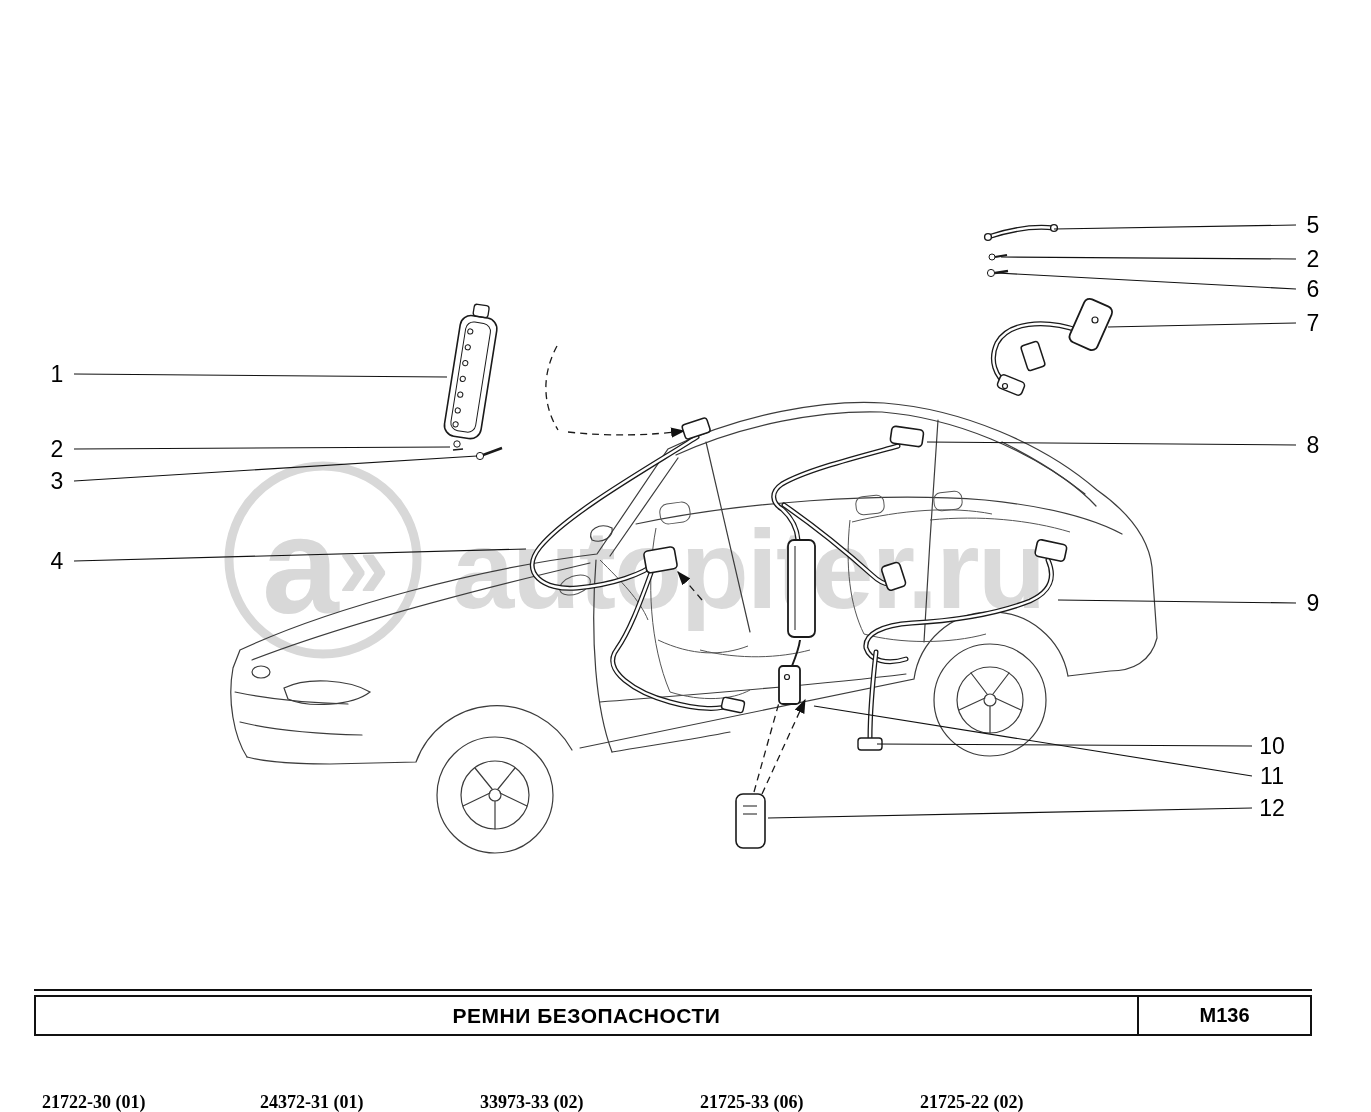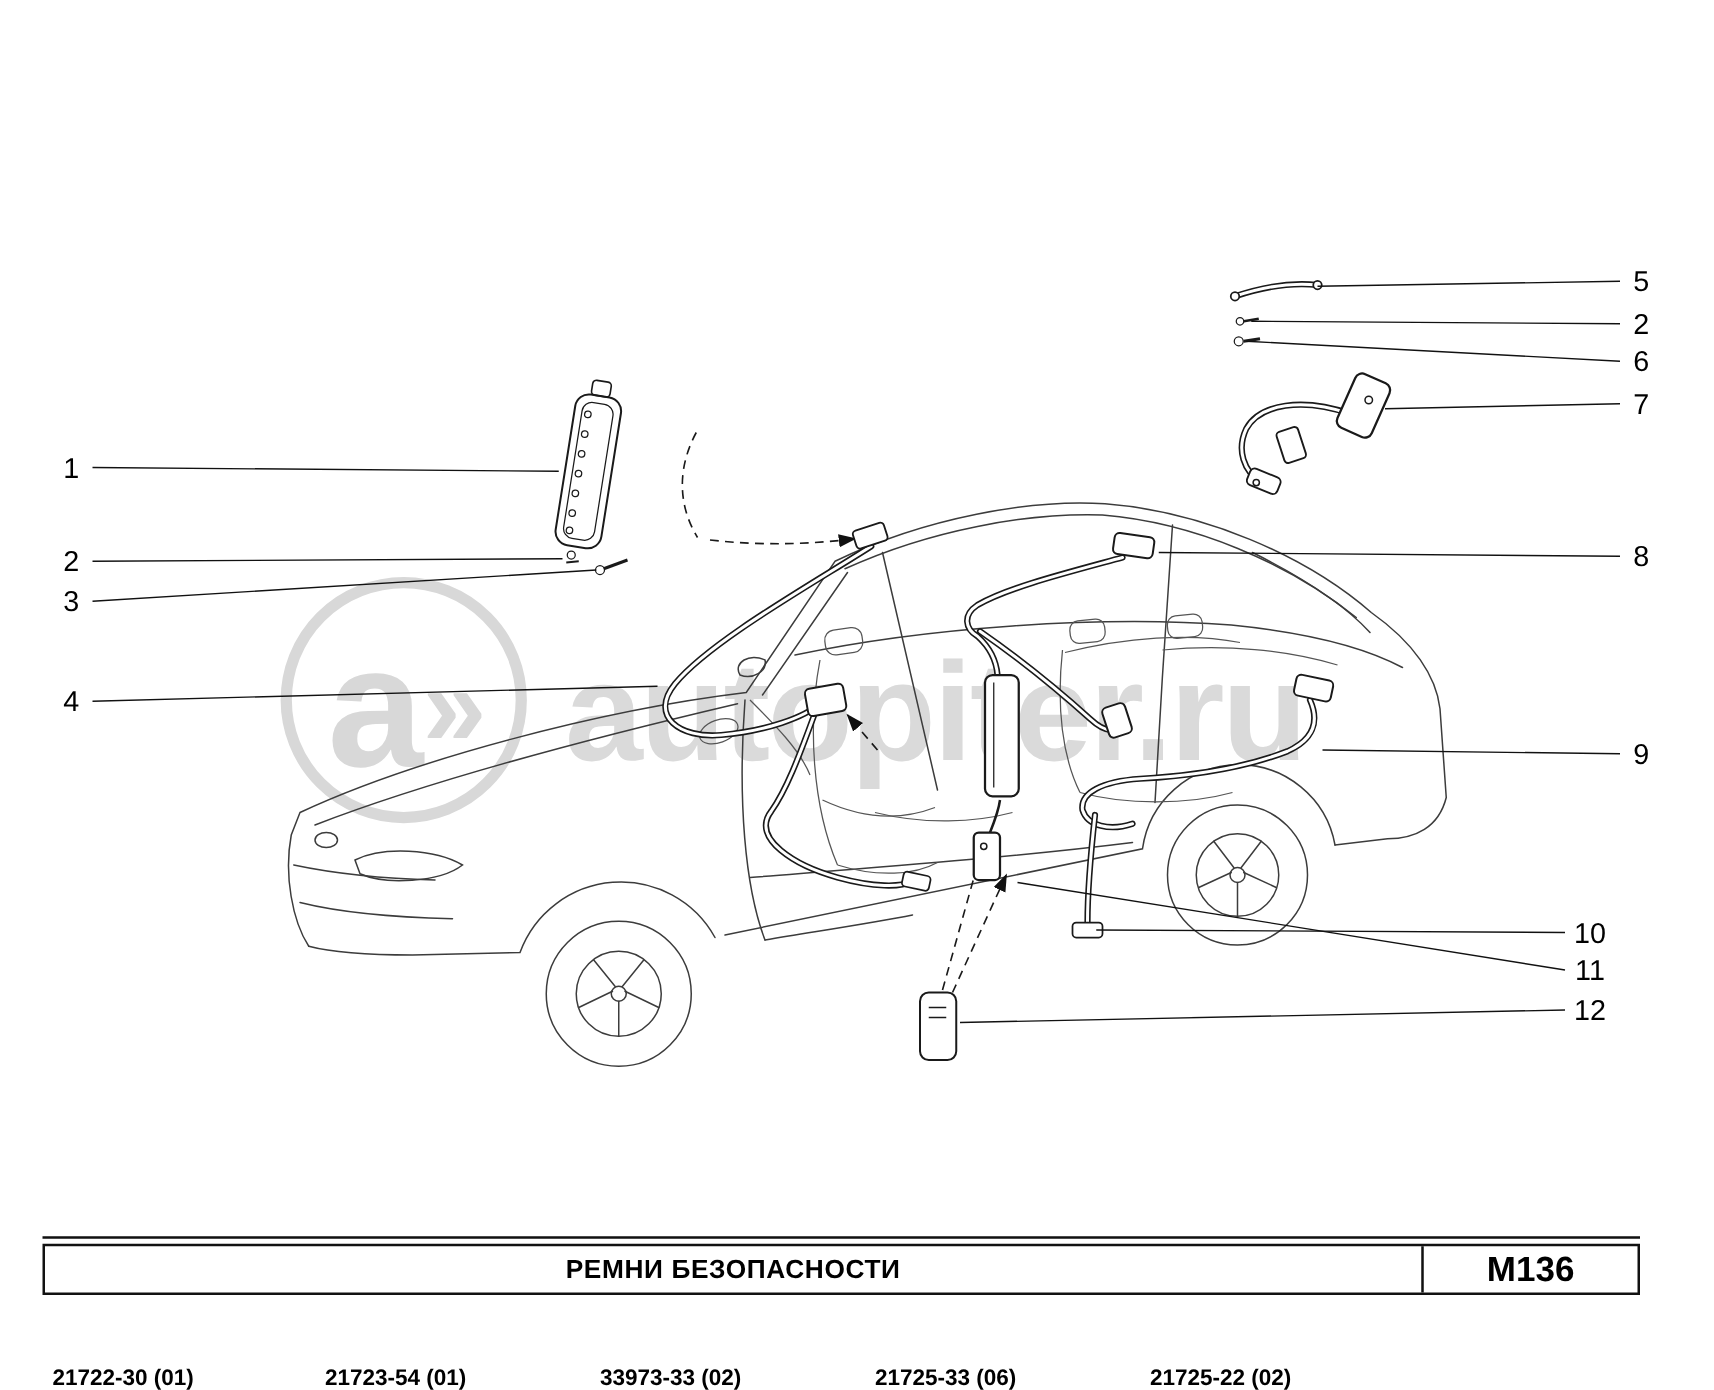--- a/index.html
+++ b/index.html
@@ -17,23 +17,23 @@
   .dash   { stroke:#1a1a1a; stroke-width:1.3; fill:none; stroke-dasharray:7 5; }
   .leader { stroke:#111; stroke-width:1.1; }
   .callout-num { font-family:"Liberation Sans", sans-serif; font-size:23px; fill:#000; }
 
   .footer { position:absolute; left:34px; top:942px; width:1278px;margin-top:47px; }
   .rule-top { height:0; border-top:2px solid #111; }
   .title-row { margin-top:4px; display:flex; border:2px solid #111; height:37px; align-items:stretch; }
   .title-cell { flex:1; display:flex; align-items:center; justify-content:center;
     font-weight:bold; font-size:21px; letter-spacing:0.5px; border-right:2px solid #111; }
   .code-cell { width:171px; display:flex; align-items:center; justify-content:center;
-    font-weight:bold; font-size:28px; }
+    font-weight:bold; font-size:20px; }
   .models-row { position:relative; height:94px; border-bottom:2px solid #111; }
-  .model { position:absolute; top:56px; font-weight:bold; font-size:18px; white-space:nowrap; }
+  .model { position:absolute; top:56px; font-weight:bold; font-size:18px; white-space:nowrap;font-family:Liberation Serif, serif; }
 </style>
 </head>
 <body>
 
 <svg class="diagram" width="1371" height="920" viewBox="0 0 1371 920">
   <defs>
     <marker id="arw" markerWidth="12" markerHeight="10" refX="10" refY="4" orient="auto">
       <path d="M0 0 L11 4 L0 8 Z" fill="#111"></path>
     </marker>
   </defs>
@@ -227,18 +227,18 @@
   <div class="title-row">
     <div class="title-cell">
       <span>РЕМНИ  БЕЗОПАСНОСТИ</span>
     </div>
     <div class="code-cell">
       <span>M136</span>
     </div>
   </div>
   <div class="models-row">
     <span class="model" style="left:8px">21722-30 (01)</span>
-    <span class="model" style="left:226px">21723-54 (01)</span>
+    <span class="model" style="left:226px">24372-31 (01)</span>
     <span class="model" style="left:446px">33973-33 (02)</span>
     <span class="model" style="left:666px">21725-33 (06)</span>
     <span class="model" style="left:886px">21725-22 (02)</span>
   </div>
 </div>
 
 </body></html>

